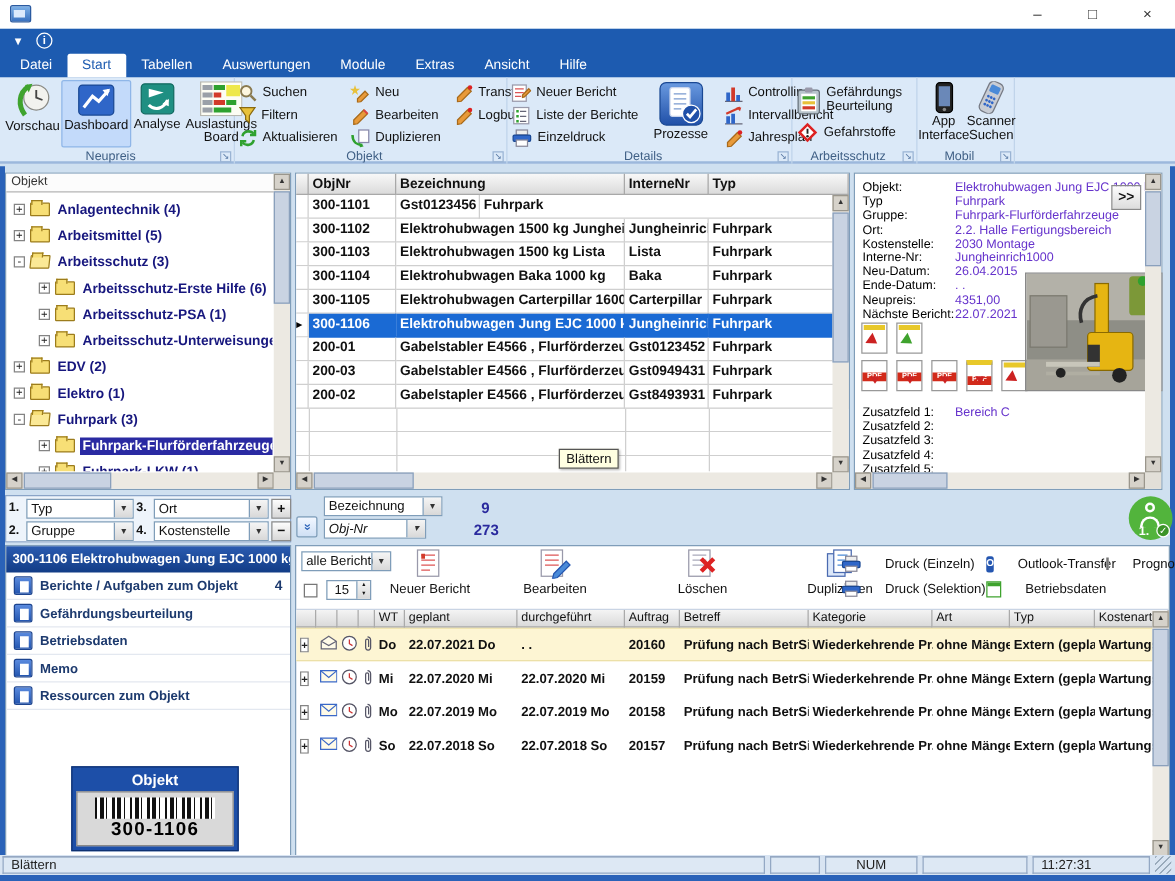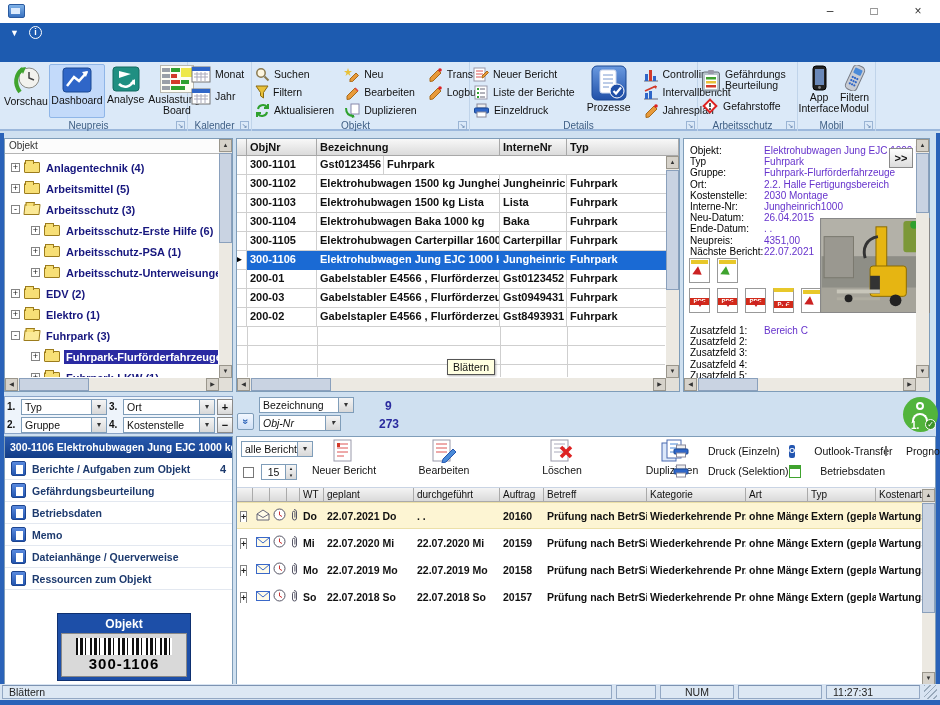--- a/index.html
+++ b/index.html
@@ -189,20 +189,30 @@
     <div class="win-btn">□</div>
     <div class="win-btn">×</div>
   </div>
 </div>
 
 <div class="band">
   <div class="qat">
     <span class="qat-drop">▼</span>
     <span class="info-ic">i</span>
   </div>
+  <div class="menurow">
+    <span class="tab">Datei</span>
+    <span class="tab active">Start</span>
+    <span class="tab">Tabellen</span>
+    <span class="tab">Auswertungen</span>
+    <span class="tab">Module</span>
+    <span class="tab">Extras</span>
+    <span class="tab">Ansicht</span>
+    <span class="tab">Hilfe</span>
+  </div>
 </div>
 
 <div class="ribbon">
 
   <div class="rgroup" style="width:188px">
     <div class="bigbtns">
       <div class="bigbtn" style="width:46px">
         <svg class="ic" width="30" height="30">
             <circle cx="18" cy="13" r="10" fill="#f2f2ee" stroke="#8a8a84"></circle>
             <path d="M18 7v6l5 2" stroke="#444" stroke-width="1.5" fill="none"></path>
@@ -242,42 +252,20 @@
             <rect x="2" y="21" width="8" height="4" fill="#9aa0a8"></rect>
             <rect x="11" y="21" width="14" height="4" fill="#2fa12f"></rect>
           </svg>
         <span class="cap">Auslastungs Board</span>
       </div>
     </div>
     <div class="glabel">Neupreis</div>
     <div class="dlaunch"></div>
   </div>
 
-  <div class="rgroup" style="width:64px">
-    <div class="smallcol" style="gap:6px">
-      <div class="smallbtn">
-        <svg class="ic" width="20" height="20">
-            <rect x="1" y="3" width="18" height="15" fill="#fff" stroke="#777"></rect>
-            <rect x="1" y="3" width="18" height="4" fill="#2f66c8"></rect>
-            <path d="M3 10 h14 M3 13 h14 M6 8 v9 M10 8 v9 M14 8 v9" stroke="#aab" fill="none"></path>
-          </svg>
-        <span>Monat</span>
-      </div>
-      <div class="smallbtn">
-        <svg class="ic" width="20" height="20">
-            <rect x="1" y="3" width="18" height="15" fill="#fff" stroke="#777"></rect>
-            <rect x="1" y="3" width="18" height="4" fill="#2f66c8"></rect>
-            <path d="M3 10 h14 M3 13 h14 M6 8 v9 M10 8 v9 M14 8 v9" stroke="#aab" fill="none"></path>
-          </svg>
-        <span>Jahr</span>
-      </div>
-    </div>
-    <div class="glabel">Kalender</div>
-    <div class="dlaunch"></div>
-  </div>
 
   <div class="rgroup" style="width:218px">
     <div class="objcols">
       <div class="smallcol">
         <div class="smallbtn">
           <svg class="ic" width="15" height="15">
               <circle cx="6" cy="6" r="4.2" fill="#fdf6e0" stroke="#8a7a50" stroke-width="1.5"></circle>
               <path d="M9.5 9.5 L13.5 13.5" stroke="#8a7a50" stroke-width="2"></path>
             </svg>
           <span>Suchen</span>
@@ -469,21 +457,21 @@
               <circle cx="13" cy="13" r="1.1" fill="#2f66c8"></circle>
               <circle cx="15.5" cy="13" r="1.1" fill="#2f66c8"></circle>
               <circle cx="10.5" cy="16.5" r="1.1" fill="#2f66c8"></circle>
               <circle cx="13" cy="16.5" r="1.1" fill="#2f66c8"></circle>
               <circle cx="15.5" cy="16.5" r="1.1" fill="#2f66c8"></circle>
               <circle cx="10.5" cy="20" r="1.1" fill="#2f66c8"></circle>
               <circle cx="13" cy="20" r="1.1" fill="#2f66c8"></circle>
               <circle cx="15.5" cy="20" r="1.1" fill="#2f66c8"></circle>
             </g>
           </svg>
-        <span class="cap">Filtern Modul</span>
+        <span class="cap">Scanner Suchen</span>
       </div>
     </div>
     <div class="glabel">Mobil</div>
     <div class="dlaunch"></div>
   </div>
 
 </div>
 
 <div class="workarea"></div>
 
@@ -847,25 +835,20 @@
         <span class="nb"></span>
       </div>
 
 
       <div class="nav-item">
         <span class="navicon"></span>
         <span class="nl">Memo</span>
         <span class="nb"></span>
       </div>
 
-      <div class="nav-item">
-        <span class="navicon"></span>
-        <span class="nl">Dateianhänge / Querverweise</span>
-        <span class="nb"></span>
-      </div>
 
       <div class="nav-item">
         <span class="navicon"></span>
         <span class="nl">Ressourcen zum Objekt</span>
         <span class="nb"></span>
       </div>
     </div>
   <div class="barcode">
     <div class="bc-title">Objekt</div>
     <div class="bc-inner">

